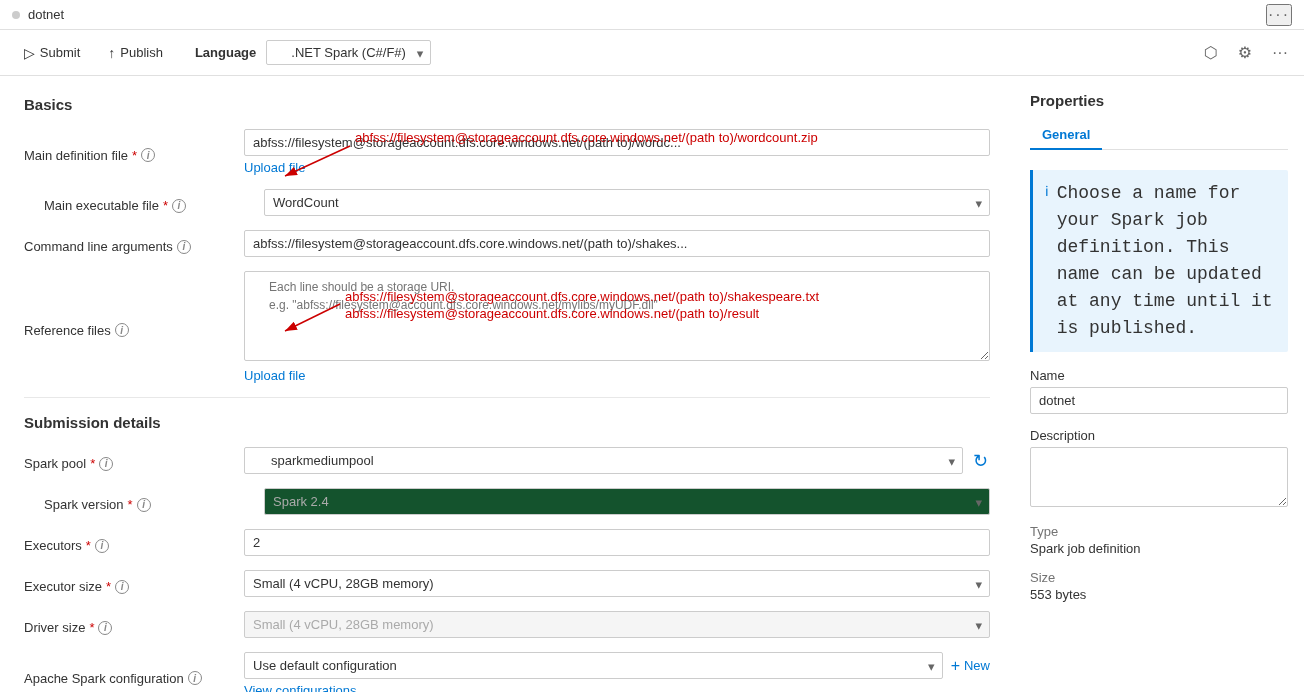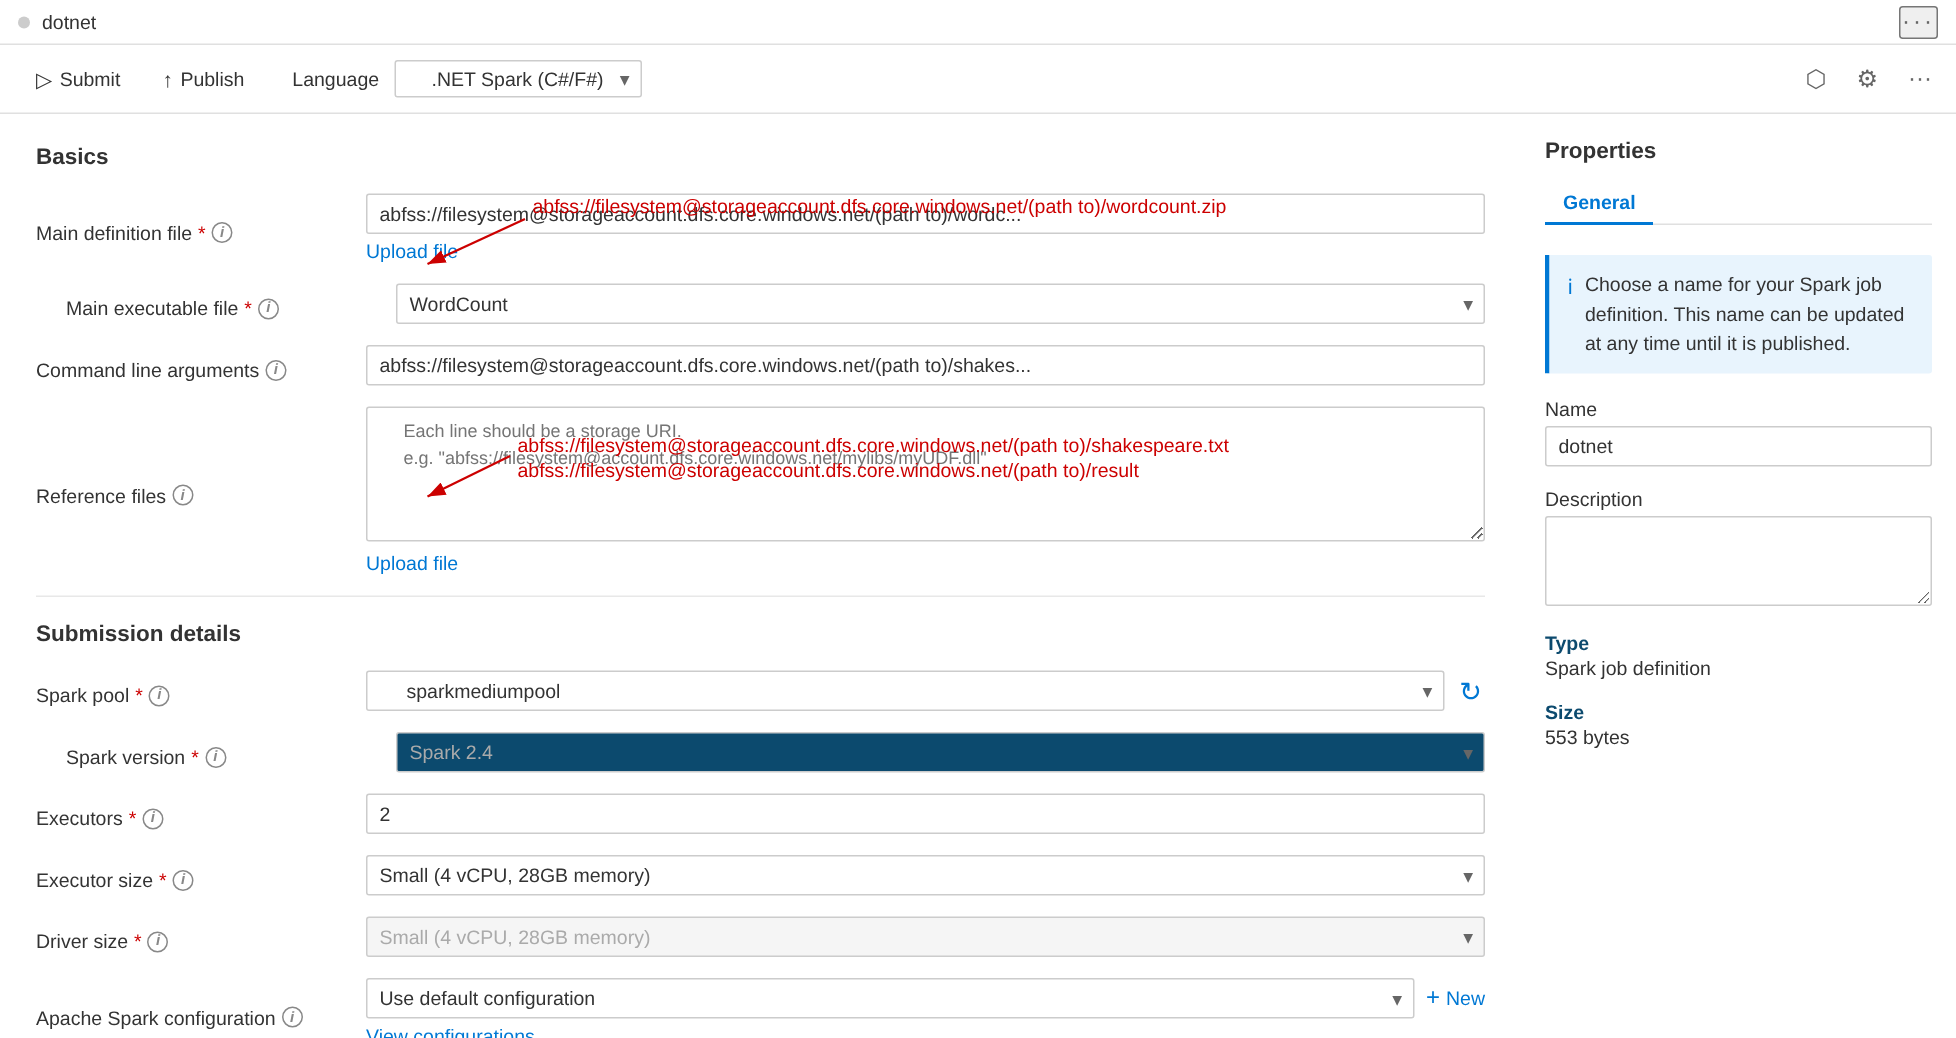--- a/index.html
+++ b/index.html
@@ -23,21 +23,21 @@
       background: #fff; border-bottom: 1px solid #e0e0e0; padding: 0 12px;
       height: 46px;
     }
     .toolbar-left { display: flex; align-items: center; gap: 4px; }
     .toolbar-btn {
       display: flex; align-items: center; gap: 5px;
       padding: 6px 12px; border: none; background: transparent;
       cursor: pointer; color: #333; font-size: 13px; border-radius: 2px;
     }
     .btn-icon { font-size: 14px; }
-    .language-label { margin-left: 16px; color: #333; font-size: 13px; }
+    .language-label { margin-left: 16px; color: #333; font-size: 13px; font-weight: bold; }
     .language-select {
       margin-left: 6px; padding: 4px 24px 4px 24px; border: 1px solid #ccc;
       background: #fff; font-size: 13px; color: #333; cursor: pointer;
       appearance: none; border-radius: 2px; min-width: 160px;
     }
     .select-wrapper { position: relative; display: inline-block; }
     .select-wrapper::after { content: '▾'; position: absolute; right: 8px; top: 50%; transform: translateY(-50%); pointer-events: none; color: #666; }
     .toolbar-right { display: flex; align-items: center; gap: 12px; }
     .toolbar-icon-btn { background: none; border: none; cursor: pointer; color: #666; font-size: 16px; padding: 4px; }
 
@@ -121,34 +121,34 @@
       border-bottom: 2px solid transparent; margin-bottom: -1px;
     }
     .prop-tab.active { border-bottom-color: #0078d4; color: #0078d4; font-weight: 600; }
     
     .info-box {
       background: #e8f4fd; border-left: 3px solid #0078d4; padding: 10px 12px;
       margin-bottom: 16px; border-radius: 0 2px 2px 0;
     }
     .info-box-content { display: flex; gap: 8px; }
     .info-box-icon { color: #0078d4; font-size: 14px; margin-top: 1px; }
-    .info-box-text { font-size: 13px; color: #333; line-height: 1.5; }
+    .info-box-text { font-size: 18px; color: #333; line-height: 1.5; font-family: Liberation Mono, monospace; }
     
     .prop-field { margin-bottom: 14px; }
     .prop-label { font-size: 13px; color: #333; margin-bottom: 4px; font-weight: 400; }
     .prop-input {
       width: 100%; padding: 5px 8px; border: 1px solid #ccc; border-radius: 2px;
       font-size: 13px; color: #333;
     }
     .prop-textarea {
       width: 100%; min-height: 60px; padding: 5px 8px; border: 1px solid #ccc;
       border-radius: 2px; font-size: 13px; color: #333; resize: vertical;
     }
     .prop-value { font-size: 13px; color: #333; }
-    .prop-key { font-size: 13px; color: #0c4a6e; margin-bottom: 2px; font-weight: 700; }
+    .prop-key { font-size: 13px; color: #737373; margin-bottom: 2px; font-weight: 400; }
     
     .form-area-wrapper { position: relative; flex: 1; overflow: hidden; }
     .form-scroll { height: 100%; overflow-y: auto; padding: 20px 24px; background: #fff; }
 
     
     .annotation-overlay {
       position: absolute; top: 0; left: 0; width: 100%; height: 100%;
       pointer-events: none; z-index: 10;
     }
 
@@ -294,21 +294,21 @@
         </div>
       </div>
 
       <div class="form-row" style="padding-left:20px;">
         <div class="form-label">
           <span>Spark version</span>
           <span class="required">*</span>
           <span class="info-icon">i</span>
         </div>
         <div class="form-control-wrap dropdown-wrap">
-          <select class="disabled-select" style="width:100%;padding:5px 28px 5px 8px;border:1px solid #ccc;border-radius:2px;font-size:13px;color:#aaa;background:#0c4a6e;appearance:none;">
+          <select class="disabled-select" style="width:100%;padding:5px 28px 5px 8px;border:1px solid #ccc;border-radius:2px;font-size:13px;color:#aaa;background:#14532d;appearance:none;">
             <option>Spark 2.4</option>
           </select>
         </div>
       </div>
 
       <div class="form-row">
         <div class="form-label">
           <span>Executors</span>
           <span class="required">*</span>
           <span class="info-icon">i</span>

